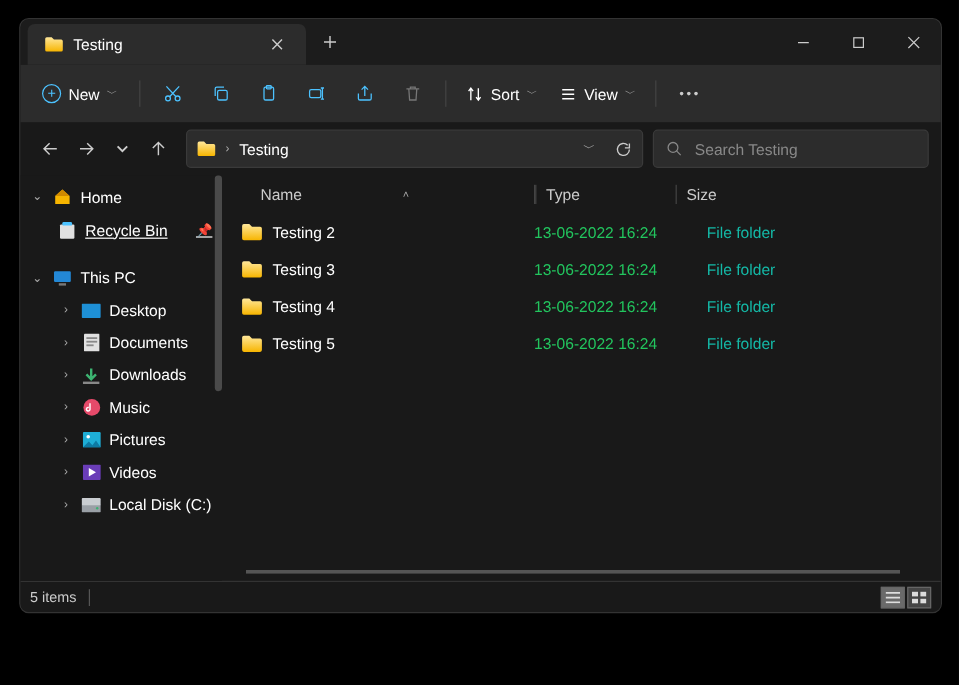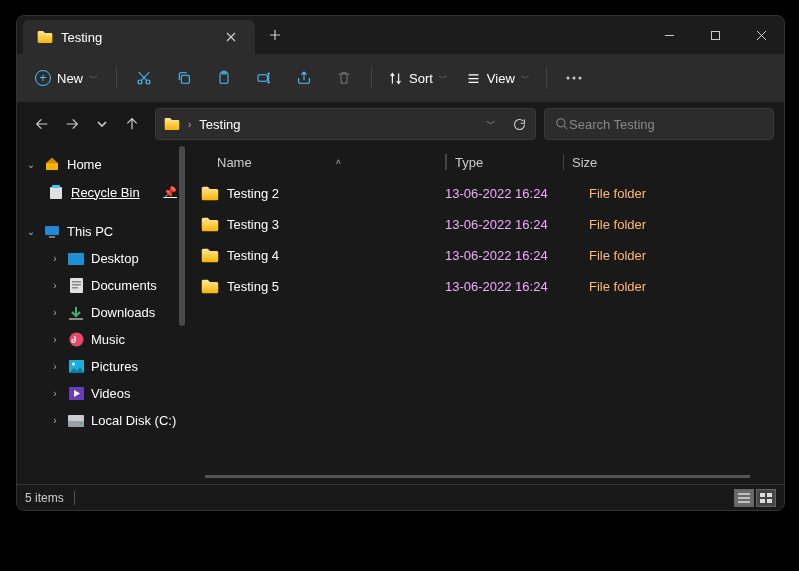--- a/index.html
+++ b/index.html
@@ -22,21 +22,21 @@
   .tb-icon.dim { color: #777; }
   .tb-group { display: flex; align-items: center; gap: 6px; padding: 6px 8px; color: #fff; }
   .tb-group svg { color: #fff; }
   .addrbar { height: 44px; background: #191919; display: flex; align-items: center; padding: 0 10px; gap: 8px; }
   .nav-arrows { display: flex; align-items: center; gap: 12px; padding: 0 6px; }
   .nav-arrow { color: #ccc; display: flex; align-items: center; justify-content: center; width: 18px; }
   .crumb-box { flex: 1; height: 32px; background: #2c2c2c; border: 1px solid #3a3a3a; border-radius: 4px; display: flex; align-items: center; padding: 0 8px; gap: 8px; }
   .crumb-box .folder-icon { width: 16px; height: 14px; }
   .crumb-text { flex: 1; font-size: 13px; color: #fff; }
   .refresh-btn { color: #ccc; display: flex; align-items: center; }
-  .search-box { width: 230px; height: 32px; background: #2c2c2c; border: 1px solid #3a3a3a; border-radius: 4px; display: flex; align-items: center; padding: 0 10px; color: #888; }
+  .search-box { width: 230px; height: 32px; background: #2c2c2c; border: 1px solid #3a3a3a; border-radius: 4px; display: flex; align-items: center; padding: 0 10px; gap: 10px; color: #888; }
   .search-box input { background: transparent; border: none; outline: none; color: #fff; font-size: 13px; flex: 1; }
   .search-box input::placeholder { color: #888; }
   .content { flex: 1; display: flex; min-height: 0; background: #191919; }
   .sidebar { width: 168px; background: #191919; padding: 4px 2px; overflow: hidden; display: flex; flex-direction: column; position: relative; }
   .side-item { display: flex; align-items: center; gap: 6px; padding: 6px 6px; border-radius: 4px; color: #fff; font-size: 13px; }
   .side-item.indent1 { padding-left: 28px; text-decoration: underline; }
   .side-item.indent2 { padding-left: 30px; }
   .side-item .exp { width: 12px; color: #aaa; font-size: 10px; text-align: center; }
   .side-item .ic { width: 18px; display: flex; align-items: center; justify-content: center; }
   .side-item .pin { margin-left: auto; color: #888; font-size: 11px; }
@@ -46,22 +46,22 @@
   .col-sep { width: 1px; background: #444; height: 16px; }
   .col-name { width: 248px; padding-left: 20px; display: flex; align-items: center; gap: 84px; }
   .col-date { width: 144px; padding-left: 8px; }
   .col-type { width: 116px; padding-left: 8px; }
   .col-size { flex: 1; padding-left: 8px; }
   .sort-ind { font-size: 9px; color: #aaa; }
   .rows { flex: 1; overflow: hidden; position: relative; }
   .row { display: flex; height: 31px; align-items: center; font-size: 13px; color: #fff; }
   .row .folder-icon { width: 18px; height: 15px; margin-right: 8px; }
   .row-name { width: 248px; display: flex; align-items: center; padding-left: 4px; }
-  .row-date { width: 144px; color: #f0abfc; }
-  .row-type { width: 116px; color: #fdba74; }
+  .row-date { width: 144px; color: #22c55e; }
+  .row-type { width: 116px; color: #14b8a6; }
   .hscroll { position: absolute; bottom: 6px; left: 8px; right: 34px; height: 3px; background: #555; }
   .statusbar { height: 26px; background: #191919; border-top: 1px solid #333; display: flex; align-items: center; padding: 0 8px; font-size: 12px; color: #ccc; }
   .status-sep { width: 1px; height: 14px; background: #555; margin: 0 10px; }
   .view-toggles { margin-left: auto; display: flex; gap: 2px; }
   .vt { width: 20px; height: 18px; background: #454545; display: flex; align-items: center; justify-content: center; border: 1px solid #666; }
   .vt.active { background: #6a6a6a; }
   svg { display: block; }
 </style>
 </head>
 <body>

